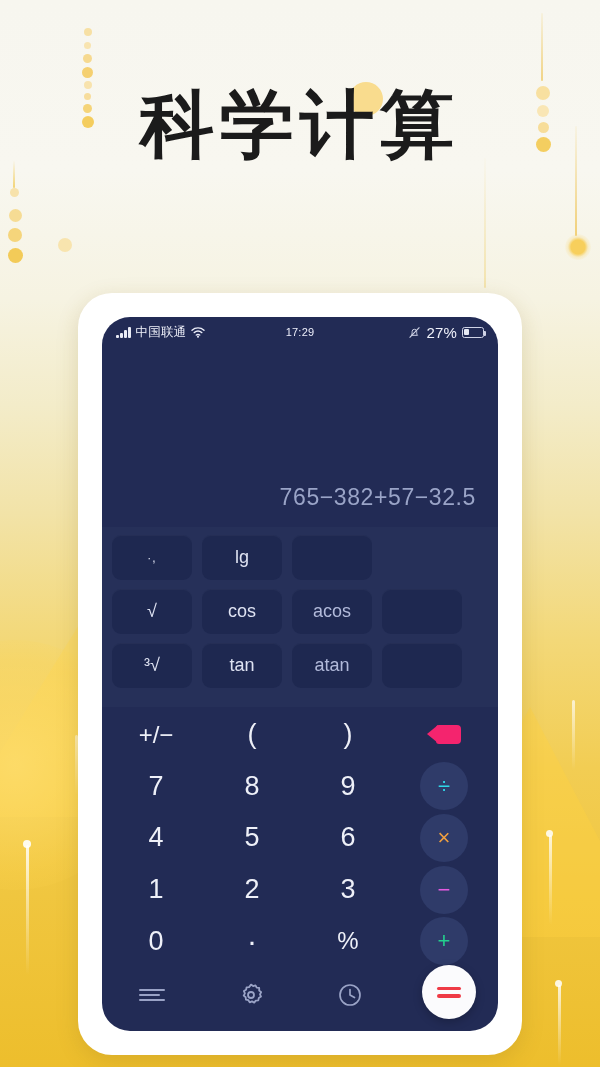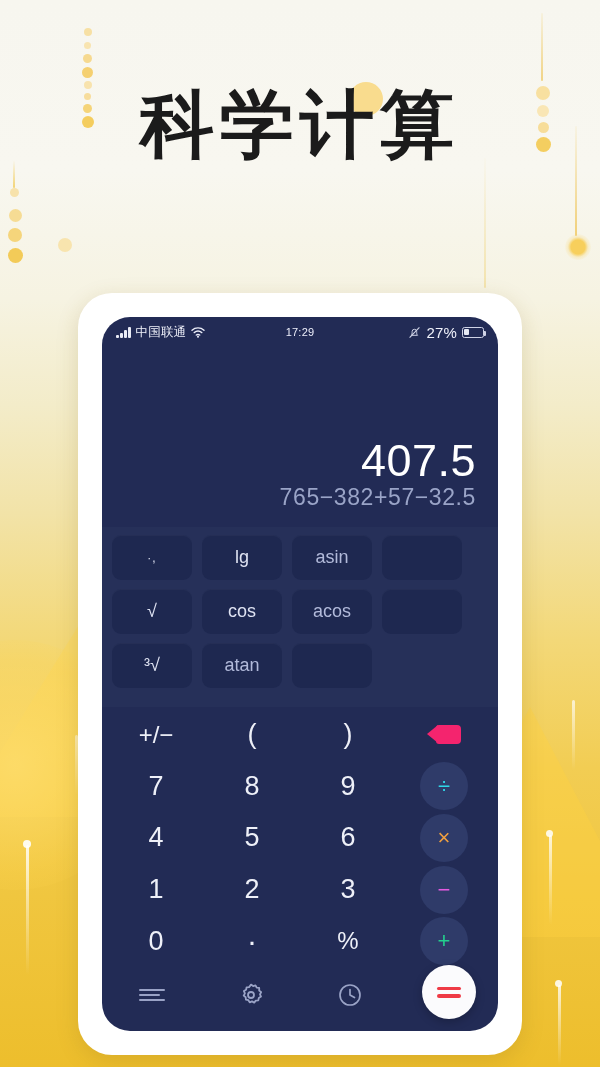--- a/index.html
+++ b/index.html
@@ -307,39 +307,38 @@
             </svg>
           </span>
           <span class="batt-pct">27%</span>
           <span class="batt">
               <em style="width: 27%;"></em>
             </span>
         </div>
       </div>
 
       <div id="display">
-        <div id="result">407.5</div>
         <div id="expr">765−382+57−32.5</div>
       </div>
 
       <div id="funcpad">
         <div class="frow">
           <div class="fbtn tiny">·,</div>
           <div class="fbtn">lg</div>
-          <div class="fbtn dim">asin</div>
           <div class="fbtn"></div>
         </div>
         <div class="frow">
           <div class="fbtn">√</div>
           <div class="fbtn">cos</div>
           <div class="fbtn dim">acos</div>
           <div class="fbtn"></div>
         </div>
         <div class="frow">
           <div class="fbtn">³√</div>
+          <div class="fbtn">tan</div>
           <div class="fbtn dim">atan</div>
           <div class="fbtn"></div>
         </div>
       </div>
 
       <div id="keypad">
         <div class="key small">+/−</div>
         <div class="key">(</div>
         <div class="key">)</div>
         <div class="key">

